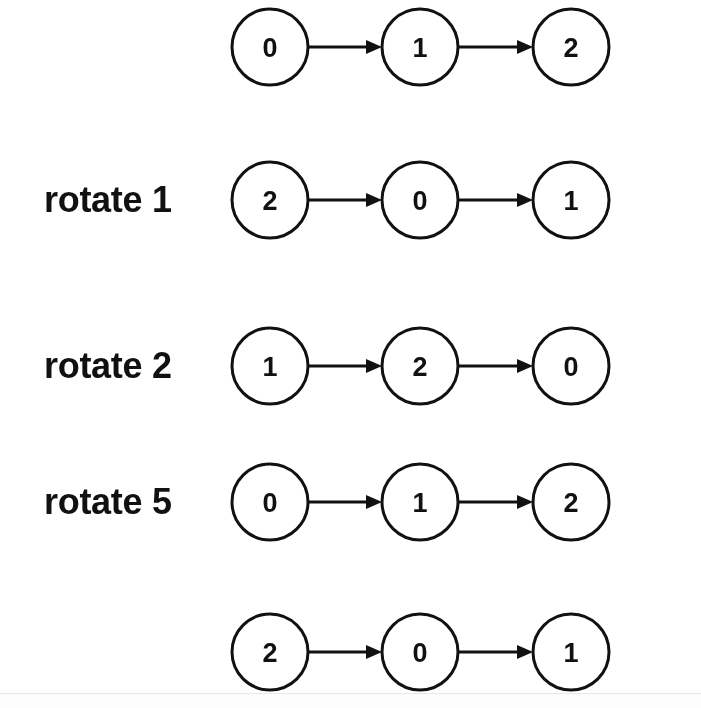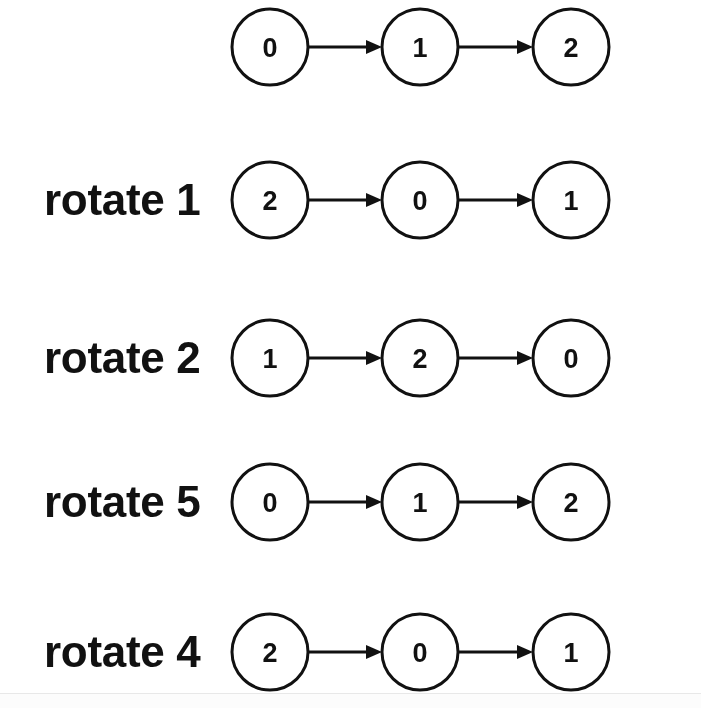--- a/index.html
+++ b/index.html
@@ -37,21 +37,21 @@
     position: absolute;
     left: 44px;
     top: 0;
     width: 172px;
     height: 100px;
     display: flex;
     align-items: center;
     justify-content: flex-start;
     font-family: "Liberation Sans", sans-serif;
     font-weight: bold;
-    font-size: 44px;
+    font-size: 36px;
     letter-spacing: -0.3px;
     color: #111111;
     white-space: nowrap;
     line-height: 1;
   }
 
   .chain {
     position: absolute;
     left: 0;
     top: 0;
@@ -141,21 +141,21 @@
         <circle class="node-circle" cx="270" cy="50" r="38"></circle>
         <circle class="node-circle" cx="420" cy="50" r="38"></circle>
         <circle class="node-circle" cx="571" cy="50" r="38"></circle>
         <text class="node-text" x="270" y="51">2</text>
         <text class="node-text" x="420" y="51">0</text>
         <text class="node-text" x="571" y="51">1</text>
       </svg>
     </div>
   </div>
 
-  <div class="row" style="top:308px;text-decoration:underline;">
+  <div class="row" style="top:316px;text-decoration:underline;">
     <div class="row-label">rotate 2</div>
     <div class="chain">
       <svg width="701" height="100" viewBox="0 0 701 100" xmlns="http://www.w3.org/2000/svg">
         <line class="edge-line" x1="308" y1="50" x2="374" y2="50"></line>
         <polygon class="edge-head" points="382,50 366,43 366,57"></polygon>
         <line class="edge-line" x1="458" y1="50" x2="525" y2="50"></line>
         <polygon class="edge-head" points="533,50 517,43 517,57"></polygon>
         <circle class="node-circle" cx="270" cy="50" r="38"></circle>
         <circle class="node-circle" cx="420" cy="50" r="38"></circle>
         <circle class="node-circle" cx="571" cy="50" r="38"></circle>
@@ -178,21 +178,20 @@
         <circle class="node-circle" cx="420" cy="50" r="38"></circle>
         <circle class="node-circle" cx="571" cy="50" r="38"></circle>
         <text class="node-text" x="270" y="51">0</text>
         <text class="node-text" x="420" y="51">1</text>
         <text class="node-text" x="571" y="51">2</text>
       </svg>
     </div>
   </div>
 
   <div class="row" style="top:602px;">
-    <div class="row-label">rotate 4</div>
     <div class="chain">
       <svg width="701" height="100" viewBox="0 0 701 100" xmlns="http://www.w3.org/2000/svg">
         <line class="edge-line" x1="308" y1="50" x2="374" y2="50"></line>
         <polygon class="edge-head" points="382,50 366,43 366,57"></polygon>
         <line class="edge-line" x1="458" y1="50" x2="525" y2="50"></line>
         <polygon class="edge-head" points="533,50 517,43 517,57"></polygon>
         <circle class="node-circle" cx="270" cy="50" r="38"></circle>
         <circle class="node-circle" cx="420" cy="50" r="38"></circle>
         <circle class="node-circle" cx="571" cy="50" r="38"></circle>
         <text class="node-text" x="270" y="51">2</text>

